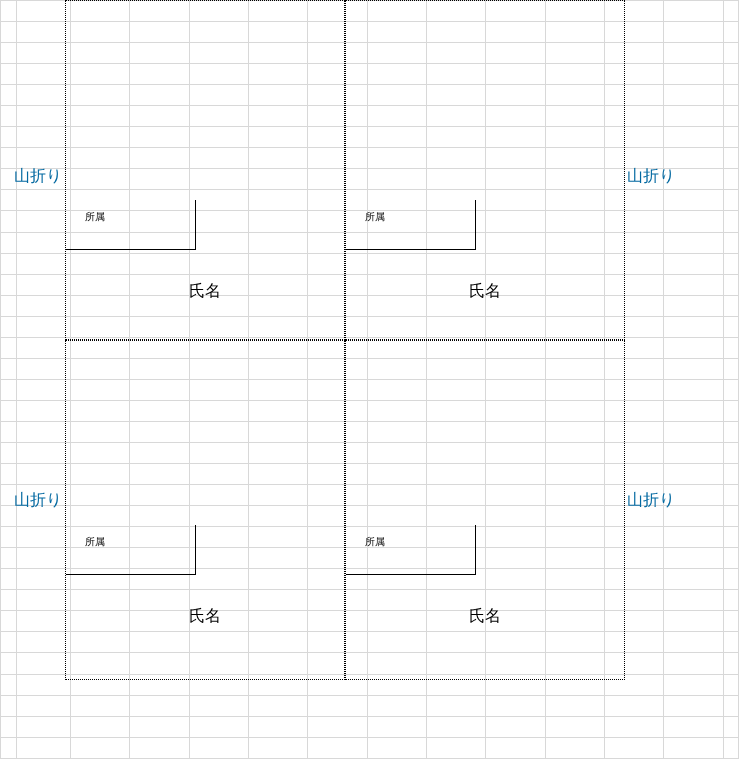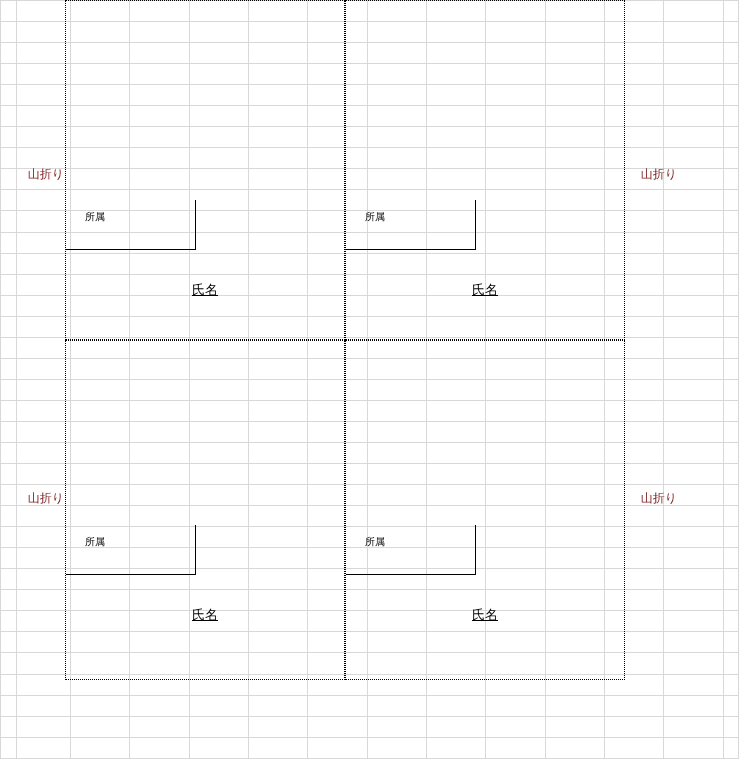--- a/index.html
+++ b/index.html
@@ -46,43 +46,42 @@
     position: absolute;
     inset: 0;
     pointer-events: none;
   }
   .card {
     position: absolute;
     border: 1px dotted #000;
   }
   .fold-label {
     position: absolute;
-    font-size: 12px;
-    color: #7f1d1d;
+    font-size: 16px;
+    color: #0369a1;
     white-space: nowrap;
-    text-align: right;
+    text-align: left;
   }
   .affiliation-box {
     position: absolute;
     border-right: 1px solid #000;
     border-bottom: 1px solid #000;
   }
   .affiliation-text {
     position: absolute;
     font-size: 10px;
     color: #000;
     text-align: center;
   }
   .name-text {
     position: absolute;
-    font-size: 13px;
+    font-size: 16px;
     color: #000;
     text-align: center;
     width: 280px;
-    text-decoration: underline;
   }
 </style>
 </head>
 <body>
 
 <div class="sheet">
 
   <table class="grid">
     <colgroup>
       <col class="c0">

